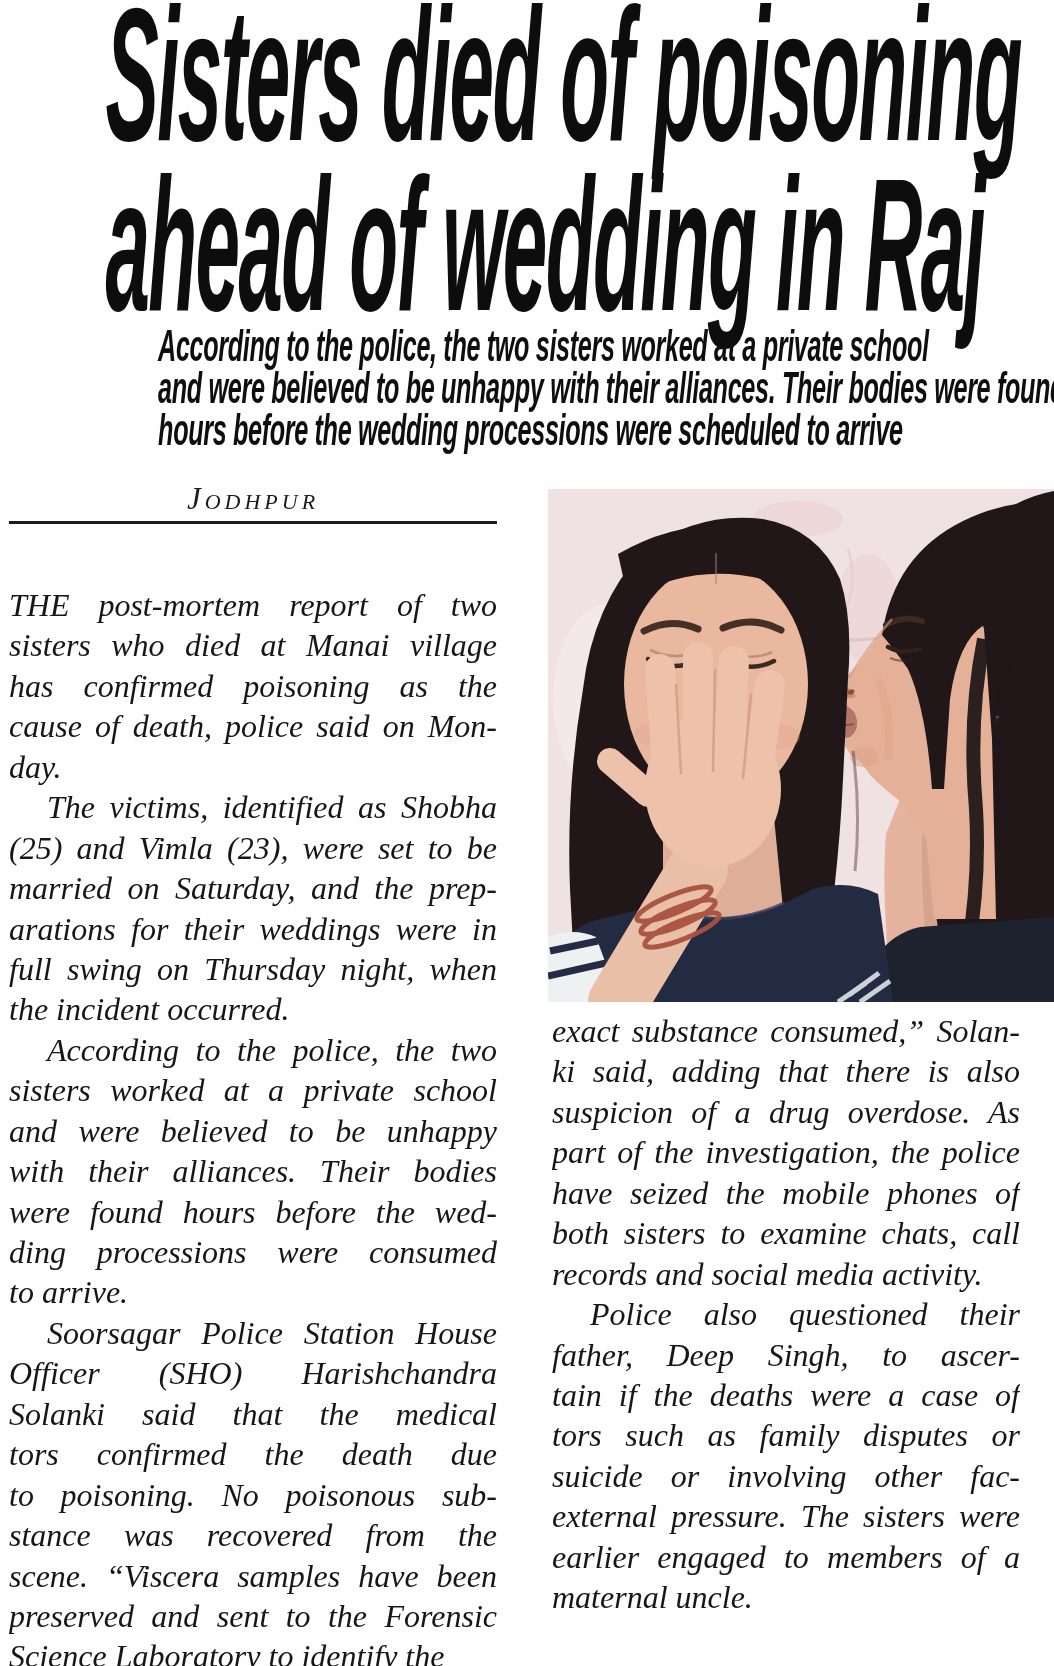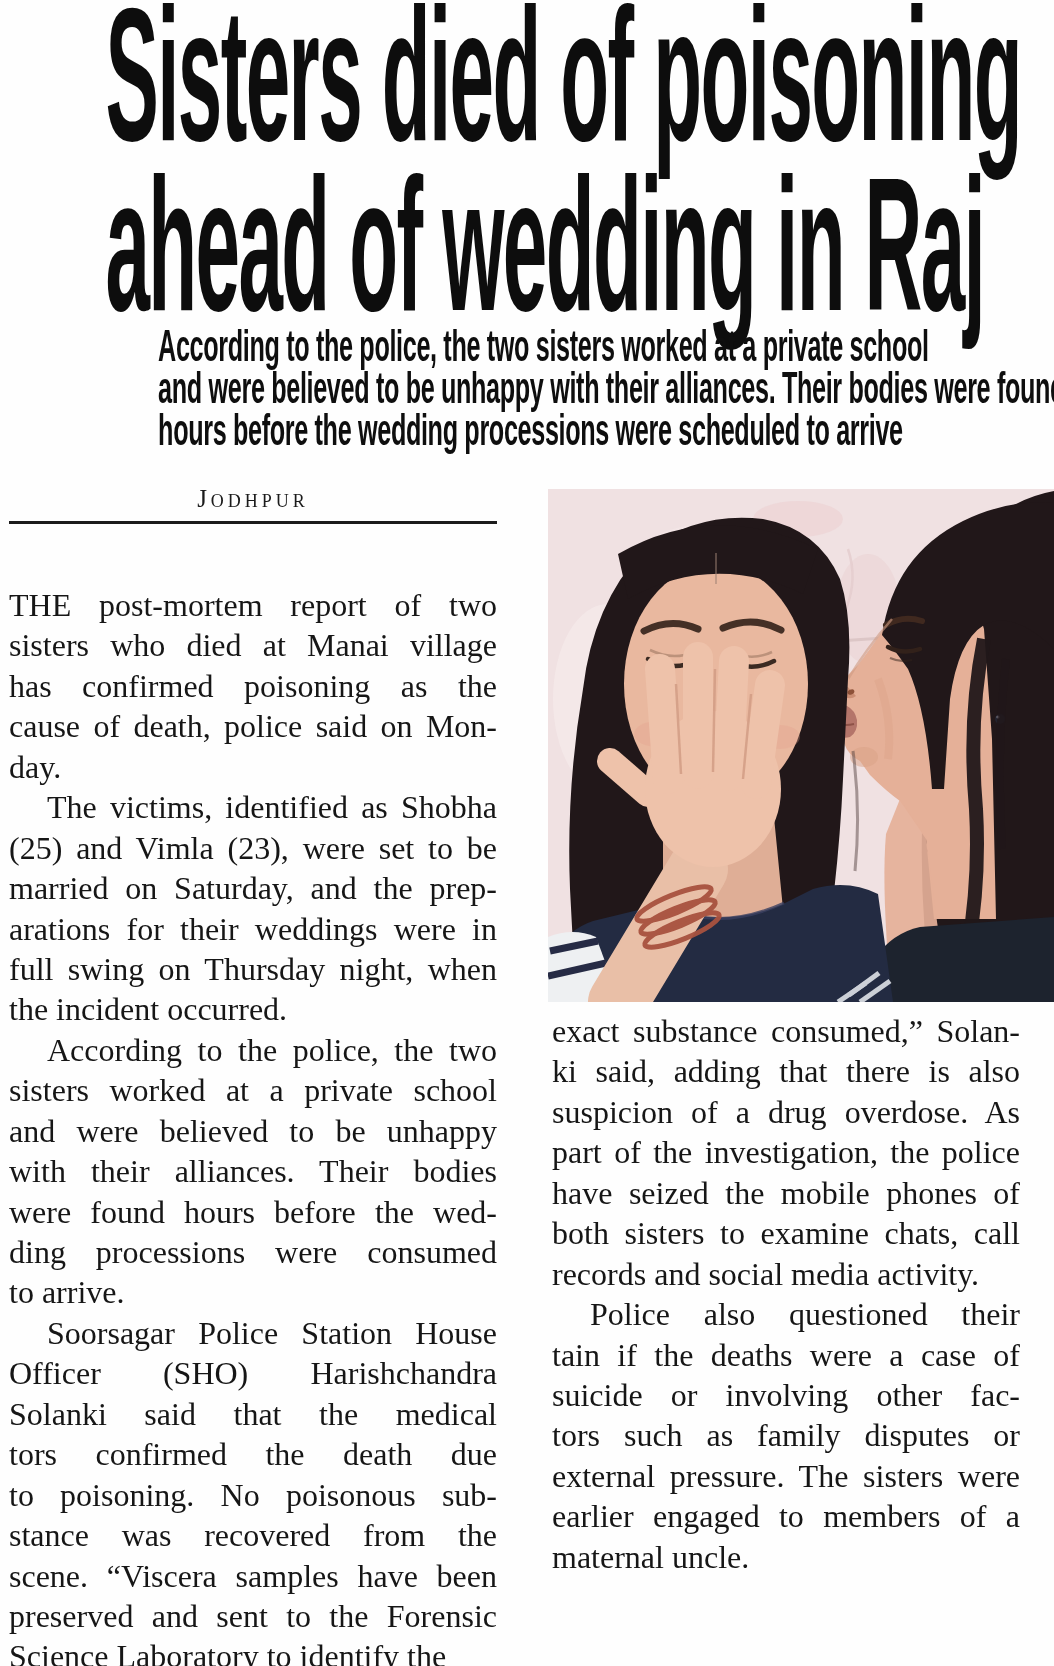--- a/index.html
+++ b/index.html
@@ -1,36 +1,36 @@
 <!DOCTYPE html>
 <html><head>
 <meta charset="utf-8">
 <style>
   html,body{margin:0;padding:0;background:#ffffff;}
   .page{position:relative;width:1054px;height:1666px;margin:0;background:#fefefe;
-        overflow:hidden;font-family:"Liberation Serif",serif;color:var(--ink,#131313);}
+        overflow:hidden;font-family:"Liberation Serif",serif;color:var(--ink,#131313);font-style:italic;}
 
   
   .headline-line{position:absolute;left:0;width:1054px;text-align:center;white-space:nowrap;
     font-family:"Liberation Sans",sans-serif;font-weight:700;font-size:100px;line-height:1;
     letter-spacing:-2px;transform:scale(0.80,1.90);transform-origin:50% 0;color:#0d0d0d;}
   .hl-1{top:-22px;}
   .hl-2{top:148px;}
 
   
   .subhead-line{position:absolute;left:0;width:1054px;text-align:center;white-space:nowrap;
     font-family:"Liberation Sans",sans-serif;font-weight:700;font-size:36px;line-height:1;
     letter-spacing:-0.5px;transform:scale(0.70,1.21);transform-origin:50% 0;color:#0e0e0e;}
   .sh-1{top:325px;}
   .sh-2{top:367px;}
   .sh-3{top:409px;}
 
   
   .dateline{position:absolute;left:9px;top:482px;width:488px;text-align:center;
-    font-variant:small-caps;font-size:25px;line-height:34px;letter-spacing:4px;color:#1b1b1b;}
+    font-variant:small-caps;font-size:31px;line-height:34px;letter-spacing:4px;color:#1b1b1b;}
   .dateline-rule{position:absolute;left:9px;top:521px;width:488px;height:3px;background:#1c1c1c;}
 
   
   .col{position:absolute;font-size:32px;line-height:40.45px;color:#161616;}
   .col-left{left:9px;top:585px;width:488px;}
   .col-right{left:552px;top:1011px;width:468px;}
   .bl{height:40.45px;overflow:hidden;text-align:justify;text-align-last:justify;}
   .bl.last{text-align-last:left;}
   .bl.ind{text-indent:38px;}
 
@@ -97,23 +97,24 @@
     </div>
   <div class="col col-right">
       <div class="bl">exact substance consumed,” Solan-</div>
       <div class="bl">ki said, adding that there is also</div>
       <div class="bl">suspicion of a drug overdose. As</div>
       <div class="bl">part of the investigation, the police</div>
       <div class="bl">have seized the mobile phones of</div>
       <div class="bl">both sisters to examine chats, call</div>
       <div class="bl last">records and social media activity.</div>
       <div class="bl ind">Police also questioned their</div>
+      <div class="bl">father, Deep Singh, to ascer-</div>
       <div class="bl">tain if the deaths were a case of</div>
+      <div class="bl">tors such as family disputes or</div>
       <div class="bl">suicide or involving other fac-</div>
-      <div class="bl">tors such as family disputes or</div>
       <div class="bl">external pressure. The sisters were</div>
       <div class="bl">earlier engaged to members of a</div>
       <div class="bl last">maternal uncle.</div>
     </div>
 
   <div class="photo">
     <svg viewBox="0 0 506 513" preserveAspectRatio="none">
 
       <g>
         <rect x="0" y="0" width="506" height="513" class="f-wall"></rect>

